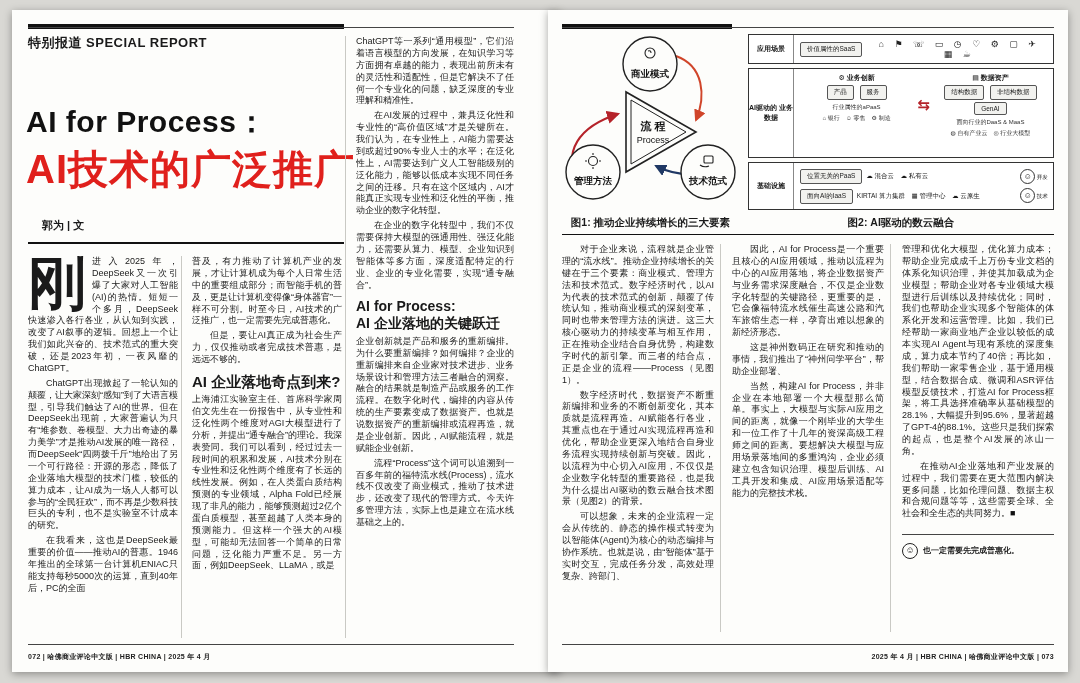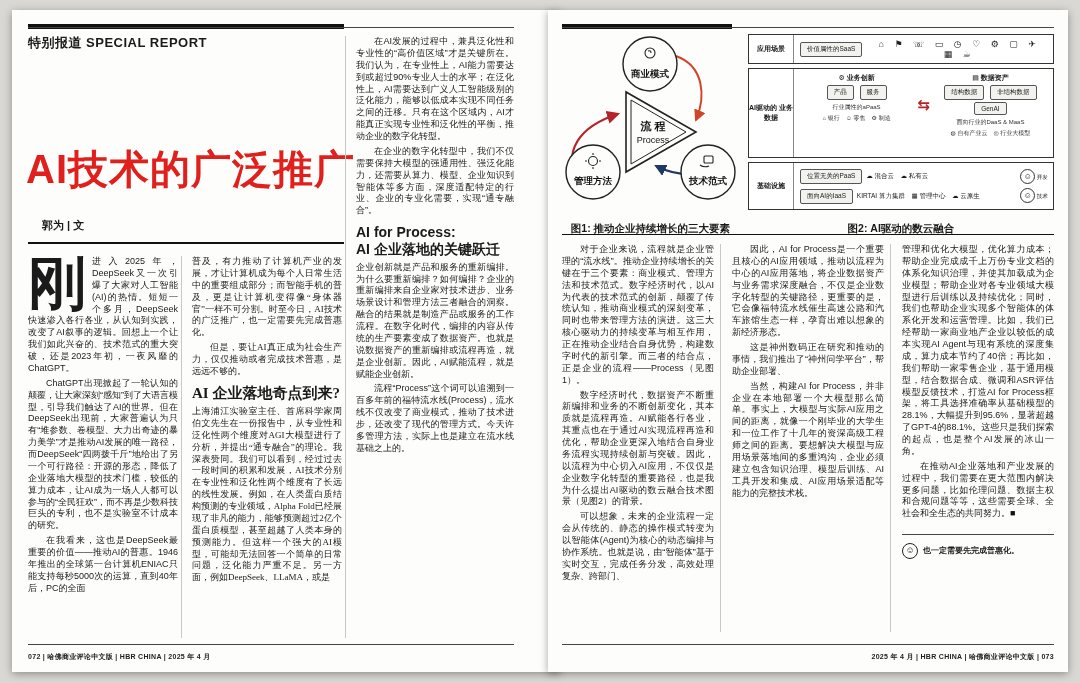--- a/index.html
+++ b/index.html
@@ -16,21 +16,21 @@
   .title1{position:absolute;font-size:30px;font-weight:900;color:#111;letter-spacing:.5px;}
   .title2{position:absolute;font-size:40px;font-weight:900;color:#e0201c;letter-spacing:1px;}
   .byline{position:absolute;font-size:11px;font-weight:bold;margin-left:14px;}
   .col{position:absolute;font-size:9px;line-height:1.32;text-align:justify;overflow:hidden;}
   .col p{margin:0 0 3px 0;text-indent:2em;}
   .col p.noindent{text-indent:0;}
   .dropcap{float:left;font-size:58px;line-height:.82;font-weight:900;margin:3px 6px 0 0;}
   .h2{font-size:15px;font-weight:900;margin:7px 0 4px 0;line-height:1.15;}
   .h3{font-size:14px;font-weight:900;margin:7px 0 4px 0;line-height:1.2;}
   .footer{position:absolute;font-size:7px;color:#222;letter-spacing:.3px;font-weight:bold;}
-  .figcap{font-size:10.5px;font-weight:900;text-align:center;margin-top:12px;}
+  .figcap{font-size:10.5px;font-weight:900;text-align:center;margin-top:6px;}
   
   .f2{position:absolute;font-size:6.5px;}
   .f2-row{border:1.5px solid #333;background:#fff;display:flex;align-items:stretch;margin-bottom:4px;}
   .f2-label{width:44px;display:flex;align-items:center;justify-content:center;font-weight:bold;font-size:7px;text-align:center;flex:none;}
   .f2-inner{flex:1;border-left:1px solid #888;padding:3px 4px;position:relative;}
   .chipbox{display:inline-block;border:1px solid #555;border-radius:2px;background:#f2f2ef;padding:2px 6px;margin:1px 2px;font-size:6.5px;white-space:nowrap;}
   .minihead{font-weight:bold;font-size:7px;text-align:center;margin:1px 0;}
   .minicap{font-size:6px;text-align:center;color:#333;margin-top:2px;}
   .iconrow{font-size:9px;letter-spacing:4px;text-align:center;color:#222;}
   .swap{color:#b5232a;font-size:15px;font-weight:bold;align-self:center;margin:0 2px;}
@@ -46,41 +46,43 @@
 </head>
 <body>
 
 <div id="canvas">
 
   <div class="page" id="page-left">
     <div class="bar-thick" style="left:16px;top:14px;width:316px;"></div>
     <div class="thin-rule" style="left:16px;top:17px;width:486px;"></div>
     <div class="kicker" style="left:16px;top:24px;">特别报道 SPECIAL REPORT</div>
 
+    <div class="title1" style="left:14px;top:92px;">AI for Process：</div>
     <div class="title2" style="left:14px;top:132px;">AI技术的广泛推广</div>
     <div class="byline" style="left:16px;top:208px;">郭为 | 文</div>
     <div class="rule" style="left:16px;top:232px;width:316px;"></div>
 
     <div class="vdivider" style="left:169px;top:246px;height:382px;"></div>
     <div class="vdivider" style="left:333px;top:26px;height:602px;"></div>
 
     <div class="col" style="left:16px;top:246px;width:150px;height:384px;">
       <p class="noindent"><span class="dropcap">刚</span><span>进入2025年，DeepSeek又一次引爆了大家对人工智能(AI)的热情。短短一个多月，DeepSeek快速渗入各行各业，从认知到实践，改变了AI叙事的逻辑。回想上一个让我们如此兴奋的、技术范式的重大突破，还是2023年初，一夜风靡的ChatGPT。</span></p>
       <p>ChatGPT出现掀起了一轮认知的颠覆，让大家深刻“感知”到了大语言模型，引导我们触达了AI的世界。但在DeepSeek出现前，大家普遍认为只有“堆参数、卷模型、大力出奇迹的暴力美学”才是推动AI发展的唯一路径，而DeepSeek“四两拨千斤”地给出了另一个可行路径：开源的形态，降低了企业落地大模型的技术门槛，较低的算力成本，让AI成为一场人人都可以参与的“全民狂欢”，而不再是少数科技巨头的专利，也不是实验室不计成本的研究。</p>
       <p>在我看来，这也是DeepSeek最重要的价值——推动AI的普惠。1946年推出的全球第一台计算机ENIAC只能支持每秒5000次的运算，直到40年后，PC的全面</p>
     </div>
 
-    <div class="col" style="left:180px;top:246px;width:150px;height:384px;font-family:Liberation Serif, serif;">
+    <div class="col" style="left:180px;top:246px;width:150px;height:384px;">
       <p class="noindent">普及，有力推动了计算机产业的发展，才让计算机成为每个人日常生活中的重要组成部分；而智能手机的普及，更是让计算机变得像“身体器官”一样不可分割。时至今日，AI技术的广泛推广，也一定需要先完成普惠化。</p>
       <p>但是，要让AI真正成为社会生产力，仅仅推动或者完成技术普惠，是远远不够的。</p>
       <div class="h2">AI 企业落地奇点到来?</div>
       <p class="noindent">上海浦江实验室主任、首席科学家周伯文先生在一份报告中，从专业性和泛化性两个维度对AGI大模型进行了分析，并提出“通专融合”的理论。我深表赞同。我们可以看到，经过过去一段时间的积累和发展，AI技术分别在专业性和泛化性两个维度有了长远的线性发展。例如，在人类蛋白质结构预测的专业领域，Alpha Fold已经展现了非凡的能力，能够预测超过2亿个蛋白质模型，甚至超越了人类本身的预测能力。但这样一个强大的AI模型，可能却无法回答一个简单的日常问题，泛化能力严重不足。另一方面，例如DeepSeek、LLaMA，或是</p>
     </div>
 
     <div class="col" style="left:344px;top:26px;width:158px;height:604px;">
+      <p class="noindent">ChatGPT等一系列“通用模型”，它们沿着语言模型的方向发展，在知识学习等方面拥有卓越的能力，表现出前所未有的灵活性和适配性，但是它解决不了任何一个专业化的问题，缺乏深度的专业理解和精准性。</p>
       <p>在AI发展的过程中，兼具泛化性和专业性的“高价值区域”才是关键所在。我们认为，在专业性上，AI能力需要达到或超过90%专业人士的水平；在泛化性上，AI需要达到广义人工智能级别的泛化能力，能够以低成本实现不同任务之间的迁移。只有在这个区域内，AI才能真正实现专业性和泛化性的平衡，推动企业的数字化转型。</p>
       <p>在企业的数字化转型中，我们不仅需要保持大模型的强通用性、强泛化能力，还需要从算力、模型、企业知识到智能体等多方面，深度适配特定的行业、企业的专业化需要，实现“通专融合”。</p>
       <div class="h3">
         <span>AI for Process:</span><br>
         <span>AI 企业落地的关键跃迁</span>
       </div>
       <p class="noindent">企业创新就是产品和服务的重新编排。为什么要重新编排？如何编排？企业的重新编排来自企业家对技术进步、业务场景设计和管理方法三者融合的洞察。融合的结果就是制造产品或服务的工作流程。在数字化时代，编排的内容从传统的生产要素变成了数据资产。也就是说数据资产的重新编排或流程再造，就是企业创新。因此，AI赋能流程，就是赋能企业创新。</p>
       <p>流程“Process”这个词可以追溯到一百多年前的福特流水线(Process)，流水线不仅改变了商业模式，推动了技术进步，还改变了现代的管理方式。今天许多管理方法，实际上也是建立在流水线基础之上的。</p>
     </div>
 

